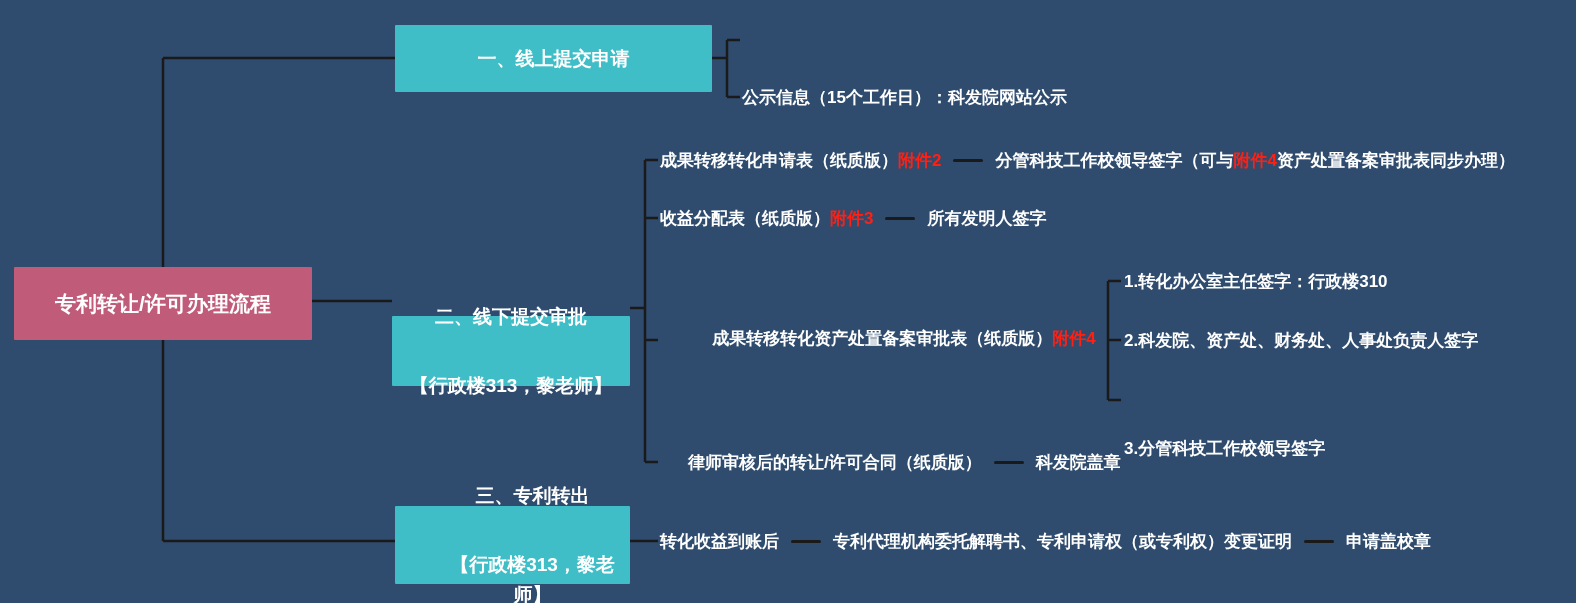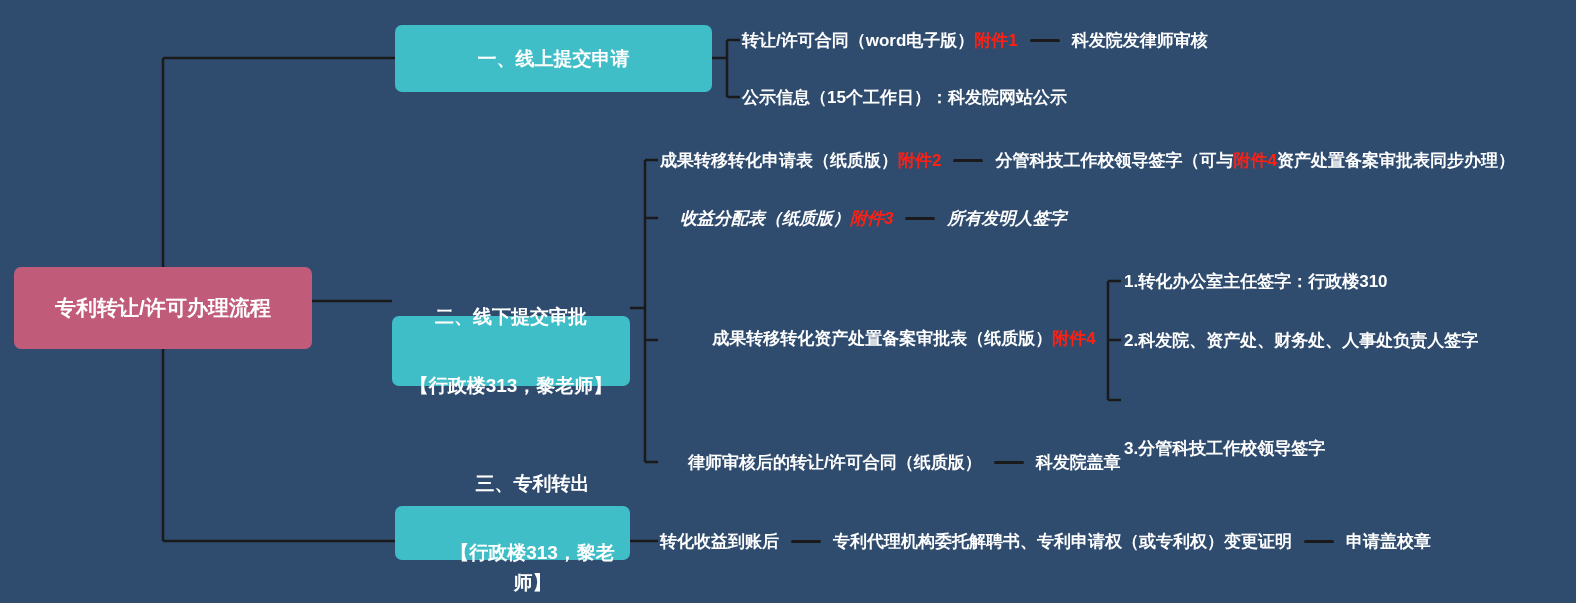--- a/index.html
+++ b/index.html
@@ -18,43 +18,43 @@
     font-family:"Liberation Sans","DejaVu Sans",sans-serif;
     overflow:hidden;
   }
   .canvas{position:absolute;inset:0;}
   svg.lines{position:absolute;left:0;top:0;z-index:1;}
   svg.lines path{stroke:var(--connector);stroke-width:2.5;fill:none;}
 
   .box{
     position:absolute;z-index:2;
     display:flex;flex-direction:column;align-items:center;justify-content:center;
-    color:var(--text);font-weight:bold;text-align:center;border-radius:7px;gap:40px;
+    color:var(--text);font-weight:bold;text-align:center;border-radius:1px;gap:40px;
   }
-  .root-box{left:14px;top:267px;width:298px;height:82px;background:var(--root-box);font-size:21px;}
+  .root-box{left:14px;top:267px;width:298px;height:73px;background:var(--root-box);font-size:21px;}
   .branch-box{background:var(--branch-box);font-size:19px;line-height:1.55;}
   .b1{left:395px;top:25px;width:317px;height:67px;}
   .b2{left:392px;top:273px;width:238px;height:70px;margin-top:43px;}
-  .b3{left:395px;top:506px;width:235px;height:54px;padding-left:40px;}
+  .b3{left:395px;top:506px;width:235px;height:78px;padding-left:40px;}
 
   .row{
     position:absolute;z-index:2;
     display:flex;align-items:center;gap:12px;height:26px;
     color:var(--text);font-weight:bold;font-size:17px;white-space:nowrap;
   }
   .node{display:inline-block;}
   .seg{display:inline;}
   .red{color:var(--accent-red);}
   .dash{width:30px;height:3px;background:var(--connector);flex:0 0 auto;border-radius:2px;}
   .dash.grow{flex:1 1 auto;min-width:24px;}
 
   .r1a{left:742px;top:27px;}
   .r1b{left:742px;top:84px;}
   .r2a{left:660px;top:147px;text-align:center;}
-  .r2b{left:680px;top:205px;font-style:italic;}
+  .r2b{left:660px;top:205px;}
   .r2c{left:680px;top:327px;width:448px;flex-direction:column;}
   .r2c1{left:1124px;top:268px;}
   .r2c2{left:1124px;top:327px;}
   .r2c3{left:1124px;top:387px;margin-top:48px;}
   .r2d{left:660px;top:449px;margin-left:28px;}
   .r3a{left:660px;top:528px;}
 </style>
 </head>
 <body>
 
@@ -82,25 +82,20 @@
   <div class="box branch-box b2">
     <span>二、线下提交审批</span>
     <span>【行政楼313，黎老师】</span>
   </div>
 
   <div class="box branch-box b3">
     <span>三、专利转出</span>
     <span>【行政楼313，黎老师】</span>
   </div>
 
-  <div class="row r1a">
-    <span class="node"><span class="seg">转让/许可合同（word电子版）</span><span class="seg red">附件1</span></span>
-    <span class="dash"></span>
-    <span class="node"><span class="seg">科发院发律师审核</span></span>
-  </div>
 
   <div class="row r1b">
     <span class="node"><span class="seg">公示信息（15个工作日）：科发院网站公示</span></span>
   </div>
 
   <div class="row r2a">
     <span class="node"><span class="seg">成果转移转化申请表（纸质版）</span><span class="seg red">附件2</span></span>
     <span class="dash"></span>
     <span class="node"><span class="seg">分管科技工作校领导签字（可与</span><span class="seg red">附件4</span><span class="seg">资产处置备案审批表同步办理）</span></span>
   </div>

